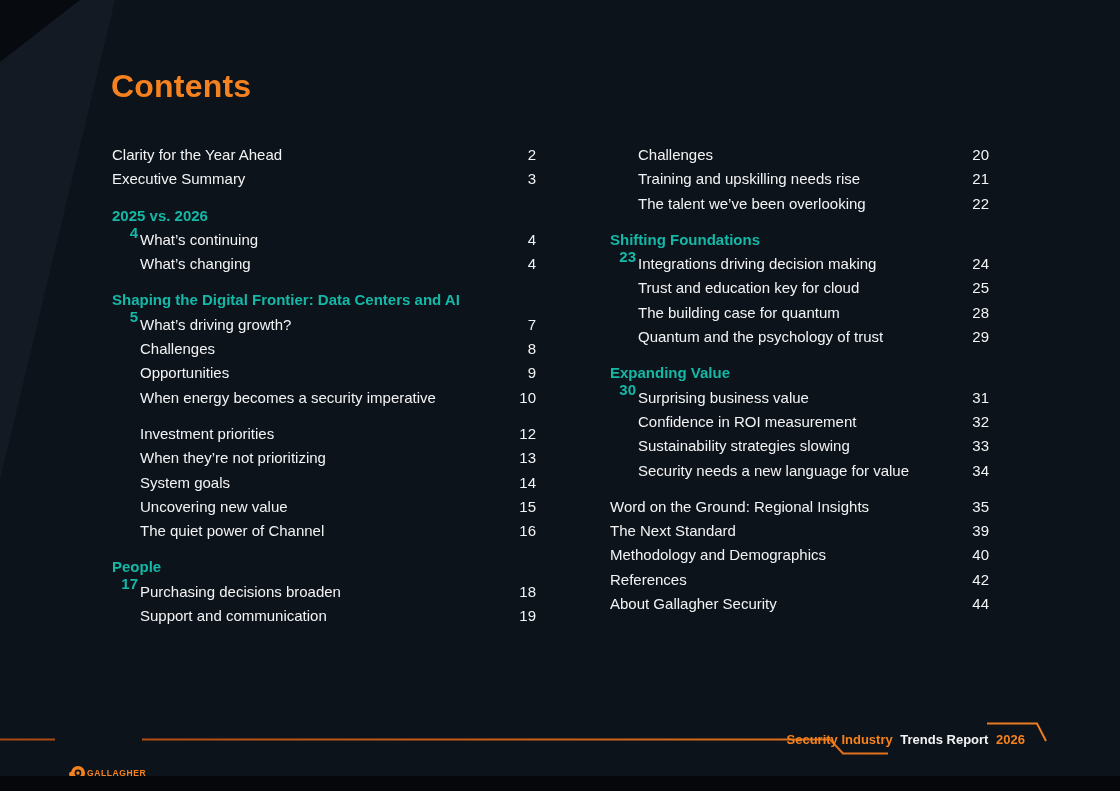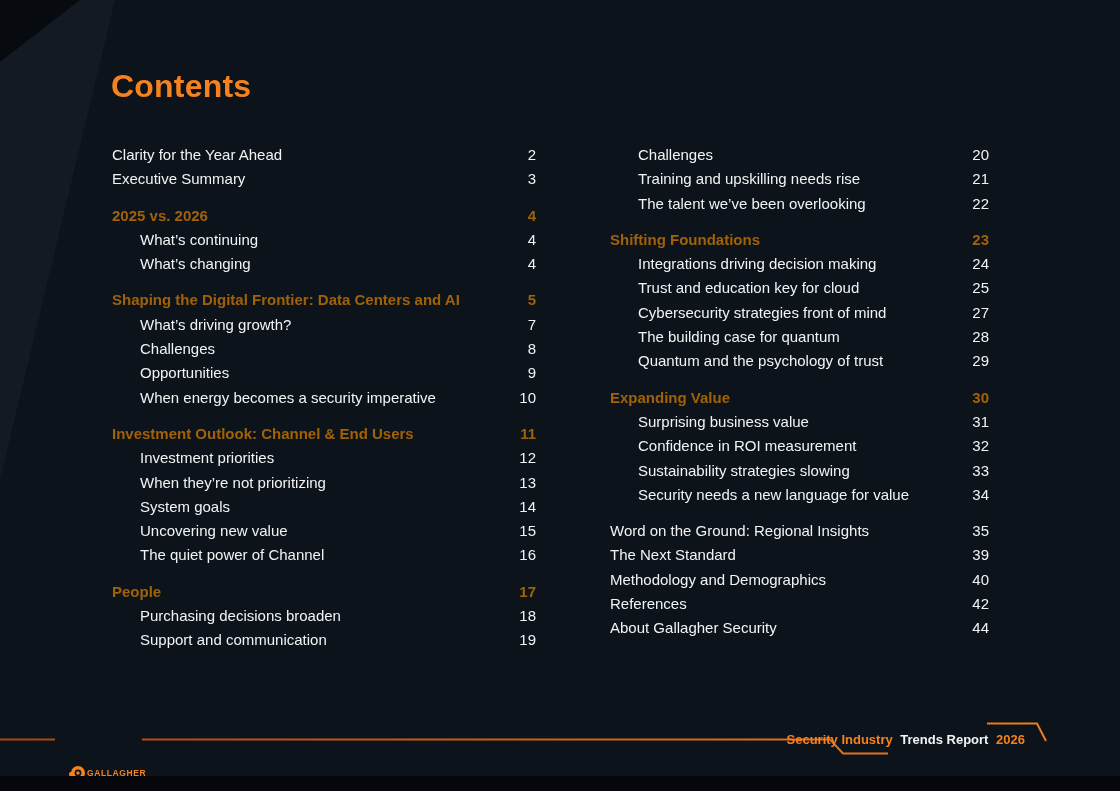--- a/index.html
+++ b/index.html
@@ -18,21 +18,21 @@
   }
   .toc-col{position:absolute;top:146px;}
   .toc-col-left{left:112px;width:424px;}
   .toc-col-right{left:610px;width:379px;}
   .group{margin-bottom:12px;}
   .row{
     display:flex;justify-content:space-between;align-items:baseline;
     height:24.3px;font-size:15px;color:#F2F3F4;
   }
   .row .label{white-space:nowrap;}
-  .row.section{color:#a16207;font-weight:bold;}
+  .row.section{color:#14b8a6;font-weight:bold;flex-direction:column;}
   .row.sub .label{padding-left:28px;}
   .pagenum{text-align:right;min-width:26px;}
   
   .footer-svg{position:absolute;left:0;top:700px;}
   .footer-band{position:absolute;left:0;top:776px;width:1120px;height:15px;background:#05070B;}
   .logo{position:absolute;left:69px;top:765px;width:90px;}
   .logo-row{display:flex;align-items:center;gap:2px;}
   .logo-brand{font-size:8.5px;font-weight:bold;color:#F5821E;letter-spacing:0.6px;}
   .logo-sub{margin-left:24px;margin-top:1px;font-size:11px;font-weight:bold;font-style:italic;color:#FFFFFF;}
   .footer-report{
@@ -93,24 +93,20 @@
       <div class="row sub">
         <span class="label">Opportunities</span>
         <span class="pagenum">9</span>
       </div>
       <div class="row sub">
         <span class="label">When energy becomes a security imperative</span>
         <span class="pagenum">10</span>
       </div>
     </div>
     <div class="group">
-      <div class="row section">
-        <span class="label">Investment Outlook: Channel &amp; End Users</span>
-        <span class="pagenum">11</span>
-      </div>
       <div class="row sub">
         <span class="label">Investment priorities</span>
         <span class="pagenum">12</span>
       </div>
       <div class="row sub">
         <span class="label">When they’re not prioritizing</span>
         <span class="pagenum">13</span>
       </div>
       <div class="row sub">
         <span class="label">System goals</span>
@@ -160,24 +156,20 @@
         <span class="label">Shifting Foundations</span>
         <span class="pagenum">23</span>
       </div>
       <div class="row sub">
         <span class="label">Integrations driving decision making</span>
         <span class="pagenum">24</span>
       </div>
       <div class="row sub">
         <span class="label">Trust and education key for cloud</span>
         <span class="pagenum">25</span>
-      </div>
-      <div class="row sub">
-        <span class="label">Cybersecurity strategies front of mind</span>
-        <span class="pagenum">27</span>
       </div>
       <div class="row sub">
         <span class="label">The building case for quantum</span>
         <span class="pagenum">28</span>
       </div>
       <div class="row sub">
         <span class="label">Quantum and the psychology of trust</span>
         <span class="pagenum">29</span>
       </div>
     </div>

